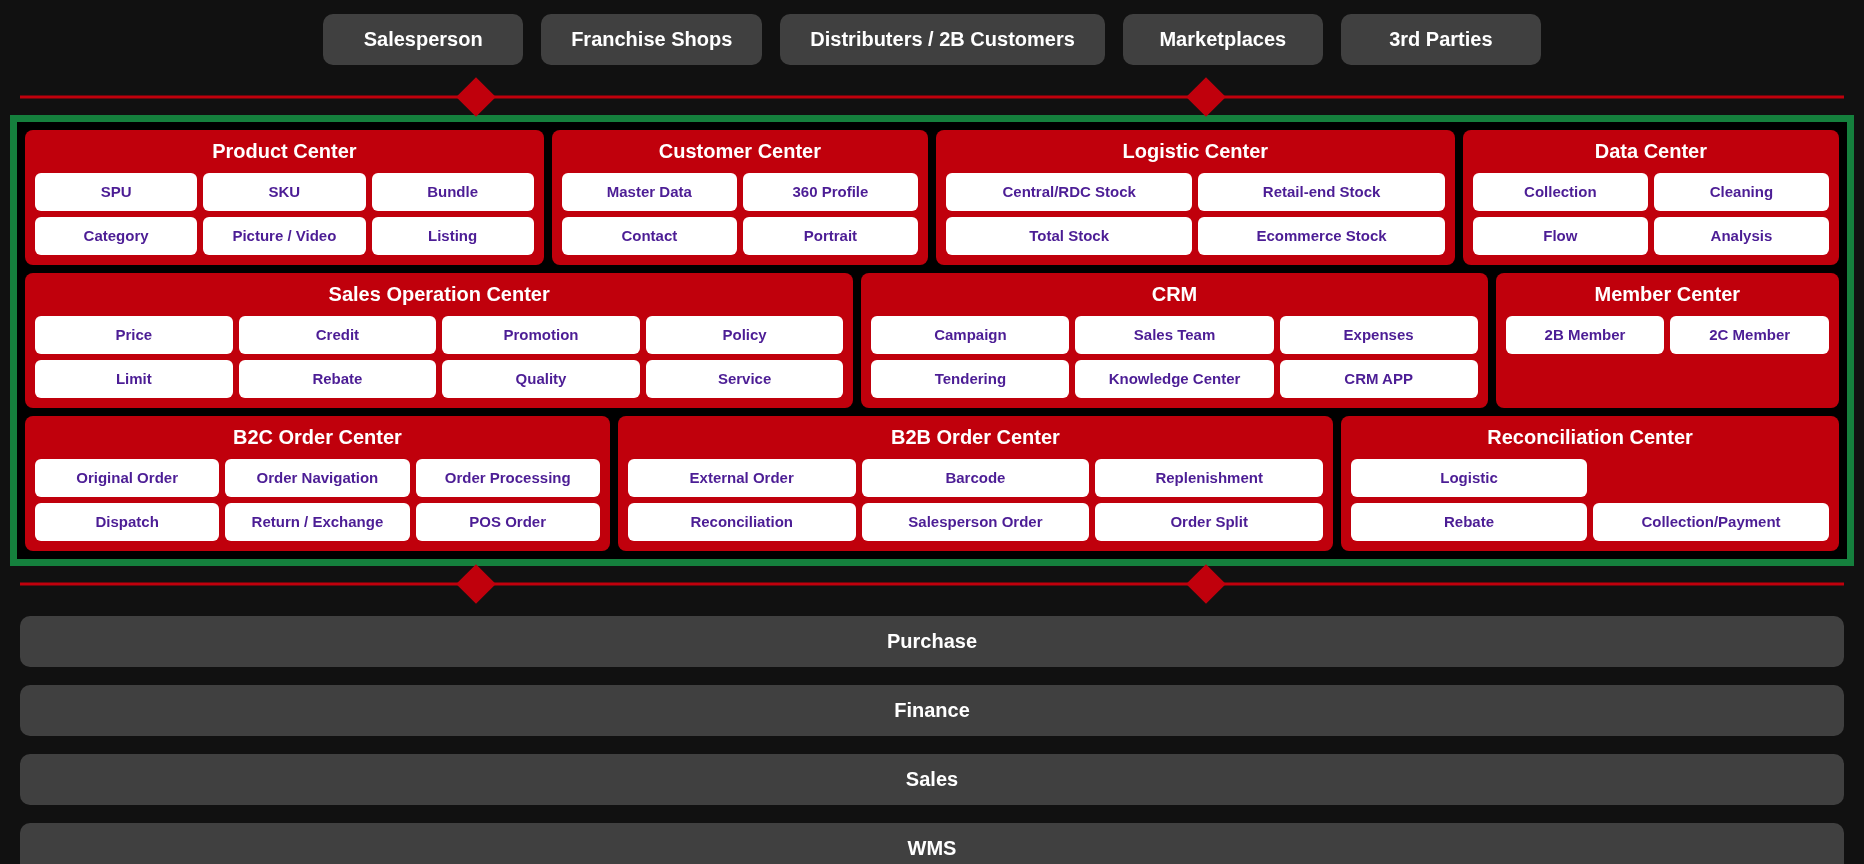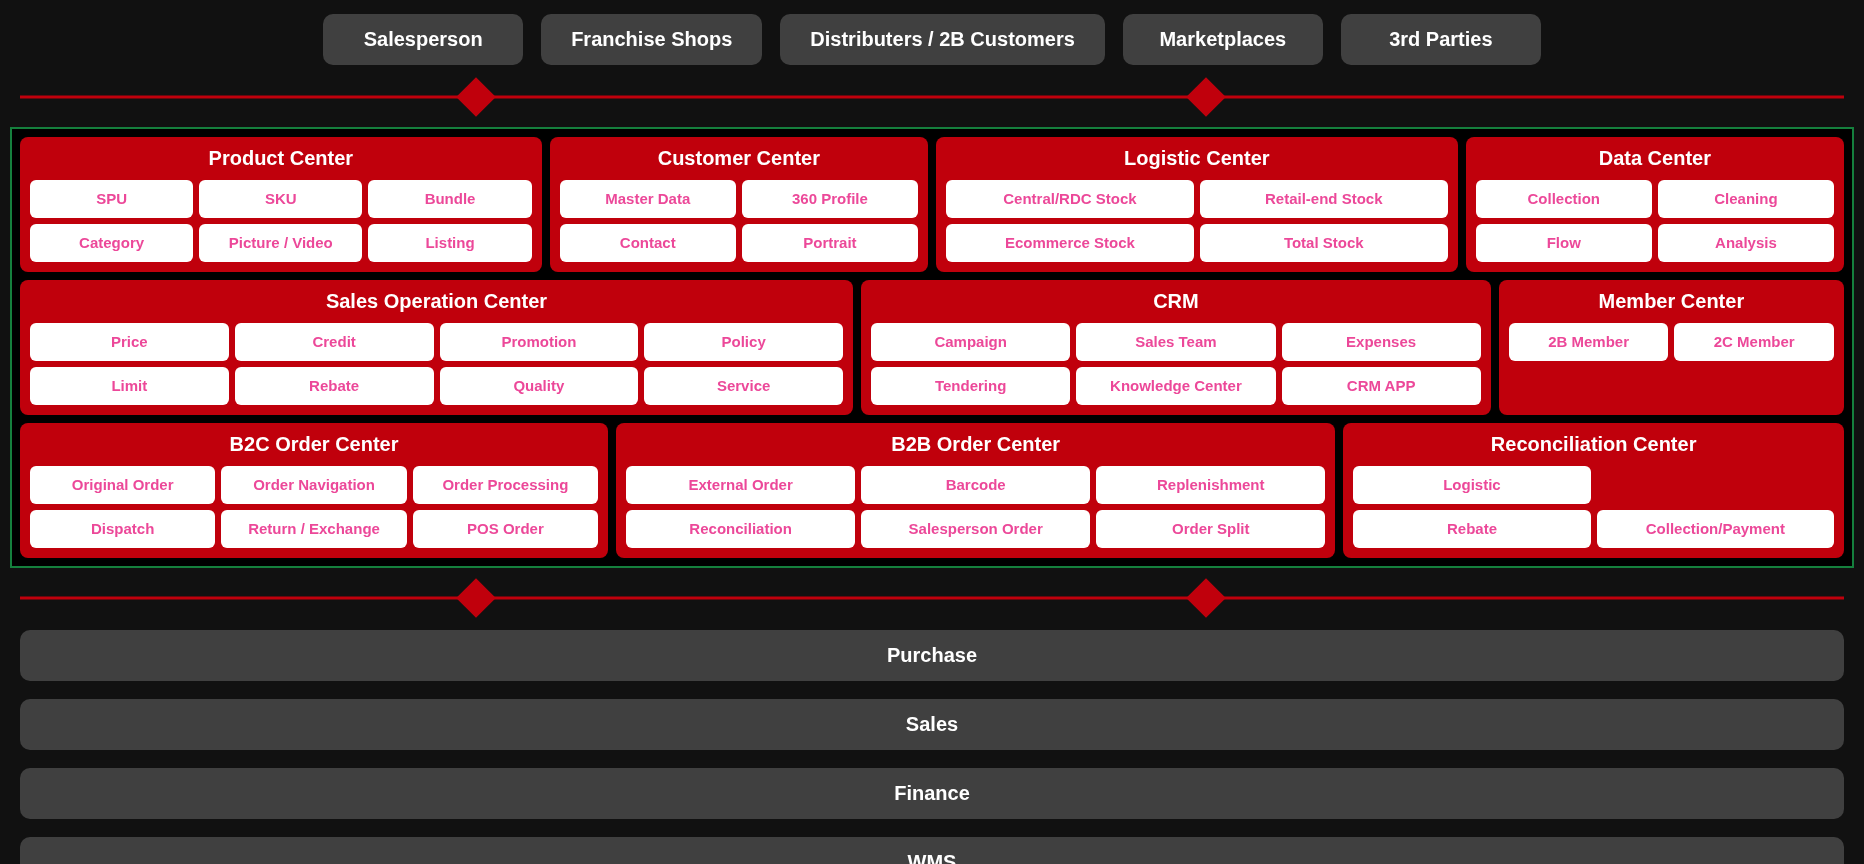--- a/index.html
+++ b/index.html
@@ -62,22 +62,22 @@
 
     .diamond-left {
       left: calc(25% - 14px);
     }
 
     .diamond-right {
       left: calc(65% - 14px);
     }
 
     .main-content {
-      margin: 12px 10px;
-      border: 2px solid #15803d;
+      margin: 0 10px;
+      border: 7px solid #15803d;
       background: #000;
       padding: 8px;
     }
 
     
     .row1 {
       display: flex;
       gap: 8px;
       margin-bottom: 8px;
     }
@@ -101,21 +101,21 @@
       display: grid;
       gap: 6px;
     }
 
     .grid-2col { grid-template-columns: 1fr 1fr; }
     .grid-3col { grid-template-columns: 1fr 1fr 1fr; }
     .grid-4col { grid-template-columns: 1fr 1fr 1fr 1fr; }
 
     .white-btn {
       background: #fff;
-      color: #ec4899;
+      color: #4c1d95;
       font-weight: bold;
       font-size: 15px;
       border-radius: 6px;
       padding: 10px 22px;
       text-align: center;
       border: none;
       cursor: pointer;
       line-height: 1.2;
     }
 
@@ -202,22 +202,22 @@
       </div>
     </div>
 
     <div class="center-box logistic-center">
       <div class="center-title">Logistic Center</div>
       <div class="btn-grid grid-2col">
         <button class="white-btn">Central/RDC Stock</button>
         <button class="white-btn">Retail-end Stock</button>
       </div>
       <div class="btn-grid grid-2col" style="margin-top:6px;">
+        <button class="white-btn">Total Stock</button>
         <button class="white-btn">Ecommerce Stock</button>
-        <button class="white-btn">Total Stock</button>
       </div>
     </div>
 
     <div class="center-box data-center">
       <div class="center-title">Data Center</div>
       <div class="btn-grid grid-2col">
         <button class="white-btn">Collection</button>
         <button class="white-btn">Cleaning</button>
       </div>
       <div class="btn-grid grid-2col" style="margin-top:6px;">
@@ -316,18 +316,18 @@
 </div>
 
 <div class="connector-row">
   <div class="connector-line"></div>
   <div class="diamond diamond-left"></div>
   <div class="diamond diamond-right"></div>
 </div>
 
 <div class="bottom-bar">
   <button class="top-btn">Purchase</button>
+  <button class="top-btn">Finance</button>
   <button class="top-btn">Sales</button>
-  <button class="top-btn">Finance</button>
   <button class="top-btn">WMS</button>
   <button class="top-btn">Analysis</button>
   <button class="top-btn">Master Data</button>
 </div>
 
 </body></html>

